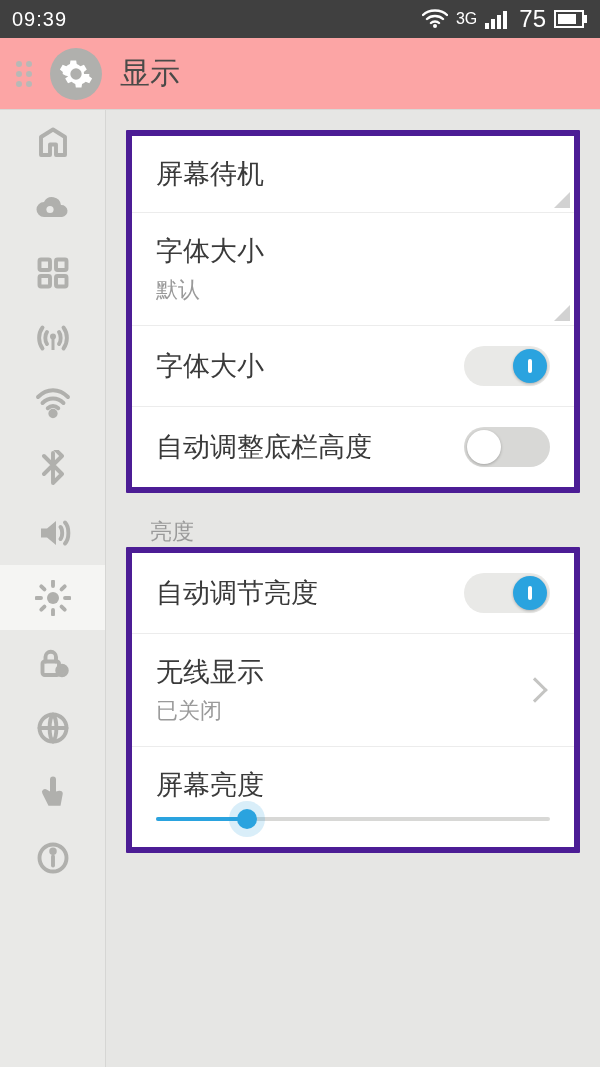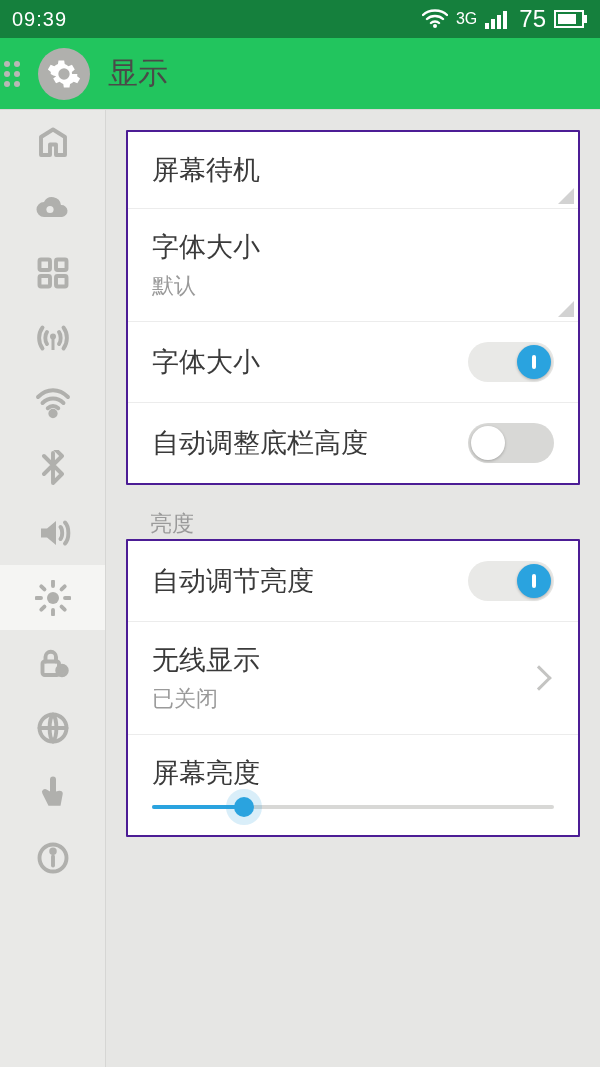--- a/index.html
+++ b/index.html
@@ -1,42 +1,42 @@
 <!DOCTYPE html>
 <html><head>
 <meta charset="utf-8">
 <style>
 * { margin: 0; padding: 0; box-sizing: border-box; }
 html, body { width: 600px; height: 1067px; overflow: hidden; font-family: -apple-system, "Helvetica Neue", Arial, "PingFang SC", "Microsoft YaHei", sans-serif; background: #e6e6e6; }
 
 
-.status-bar { height: 38px; background: #15803d; color: #fff; display: flex; align-items: center; padding: 0 12px; font-size: 20px; }
+.status-bar { height: 38px; background: #404040; color: #fff; display: flex; align-items: center; padding: 0 12px; font-size: 20px; }
 .status-left { flex: 0 0 auto; letter-spacing: 1px; }
 .status-right { margin-left: auto; display: flex; align-items: center; gap: 8px; }
 .status-right .lbl { font-size: 24px; }
 
 
-.title-bar { height: 72px; background: #22c55e; display: flex; align-items: center; gap: 18px; padding-left: 4px; border-bottom: 1px solid #d8d8d6; }
+.title-bar { height: 72px; background: #fca5a5; display: flex; align-items: center; gap: 18px; padding-left: 16px; border-bottom: 1px solid #d8d8d6; }
 .drag-dots { display: grid; grid-template-columns: repeat(2, 6px); grid-auto-rows: 6px; gap: 4px; }
 .drag-dots span { width: 6px; height: 6px; background: #b8b8b6; border-radius: 50%; }
 .gear-circle { width: 52px; height: 52px; border-radius: 50%; background: #b0b0ad; display: flex; align-items: center; justify-content: center; }
 .title-text { font-size: 30px; color: #4a4a48; }
 
 
 .content { display: flex; height: calc(1067px - 38px - 72px); }
 
 
 .sidebar { width: 106px; background: #e9e9e7; display: flex; flex-direction: column; border-right: 1px solid #d6d6d4; }
 .side-item { height: 65px; display: flex; align-items: center; justify-content: center; }
 .side-item.active { background: #f5f5f3; }
 .side-item svg { width: 36px; height: 36px; }
 
 
 .main { flex: 1; background: #e6e6e4; padding: 20px 0 0 0; overflow: hidden; }
-.card { background: #fff; margin: 0 20px 0 20px; border: 2px solid #4c1d95; border-radius: 1px; }
+.card { background: #fff; margin: 0 20px 0 20px; border: 6px solid #4c1d95; border-radius: 1px; }
 .row { padding: 20px 24px; position: relative; border-bottom: 1px solid #ececec; }
 .row:last-child { border-bottom: none; }
 .row-title { font-size: 27px; color: #3a3a3a; }
 .row-sub { font-size: 22px; color: #9a9a9a; margin-top: 6px; }
 .corner-tri { position: absolute; right: 4px; bottom: 4px; width: 0; height: 0; border-style: solid; border-width: 0 0 16px 16px; border-color: transparent transparent #d2d2d2 transparent; }
 .row-flex { display: flex; align-items: center; }
 .row-flex .row-title { flex: 1; }
 
 
 .switch { width: 86px; height: 40px; border-radius: 20px; background: #d8d8d6; position: relative; }

